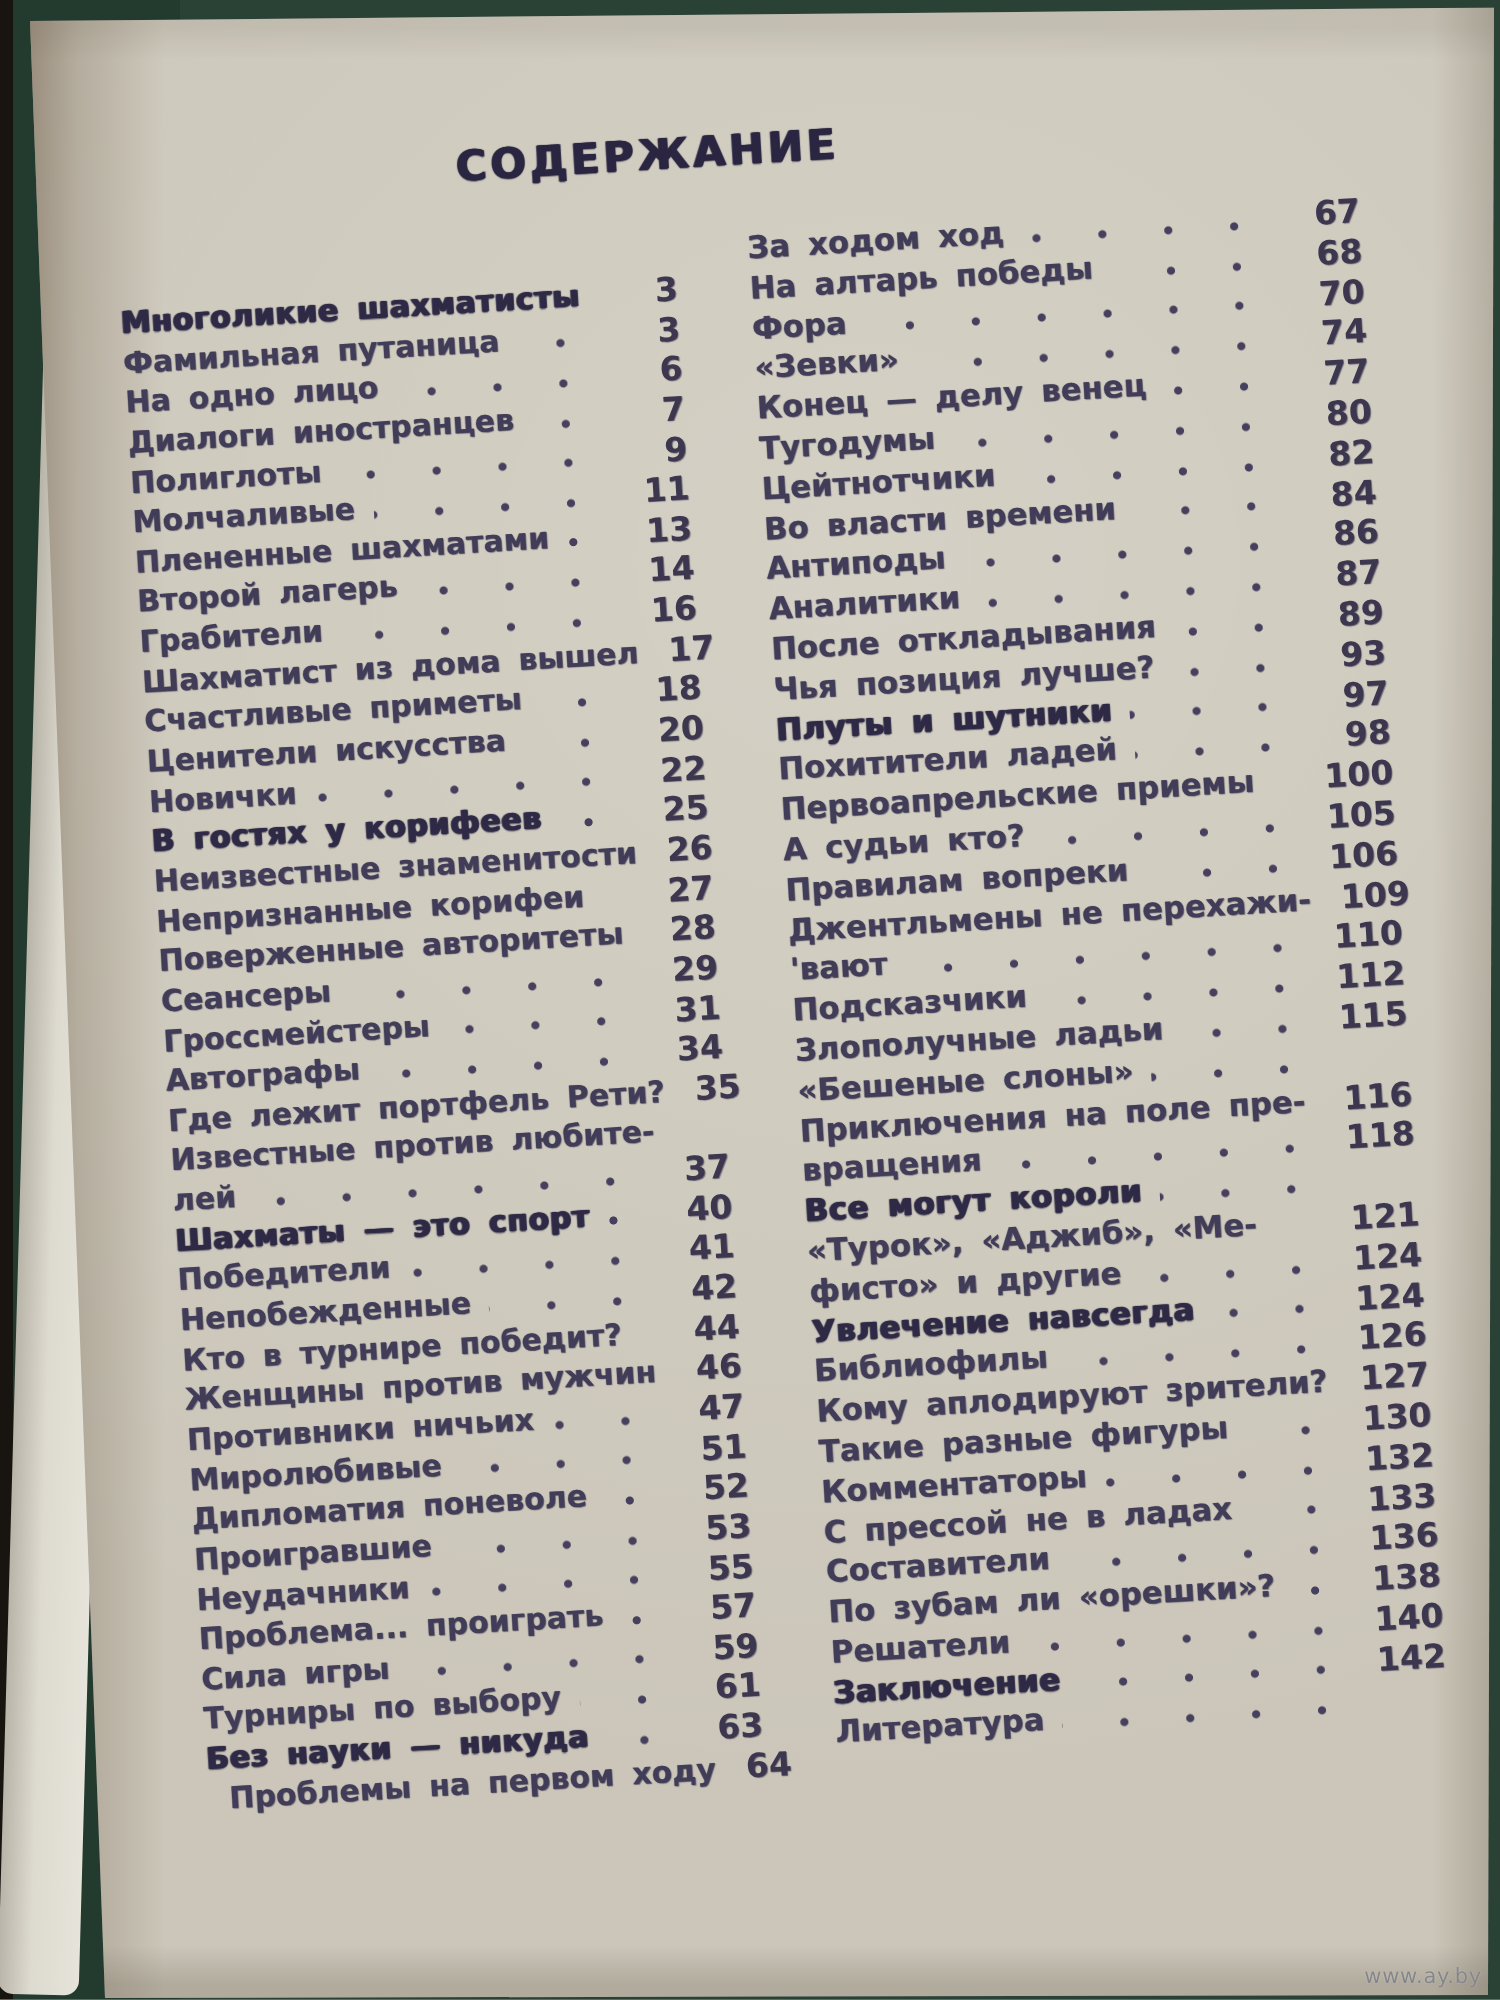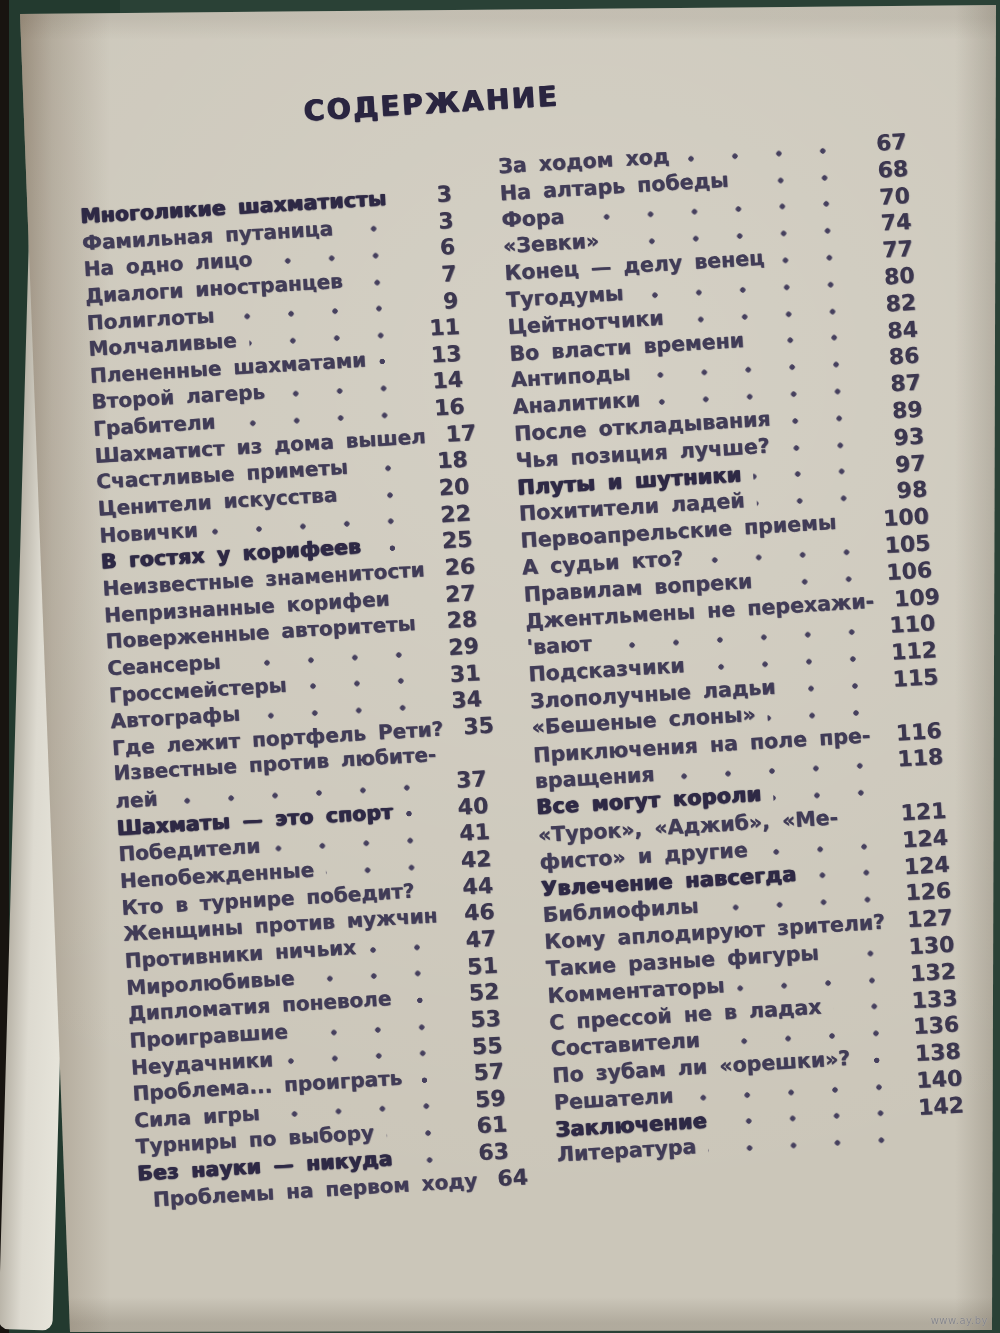--- a/index.html
+++ b/index.html
@@ -56,21 +56,21 @@
     background-size:44px 10px;background-repeat:repeat-x;background-position:right center;
   }
   .leader.nodots{background-image:none;}
   .pagenum{
     width:50px;text-align:right;font-size:22px;font-weight:bold;color:#3c374f;
     text-shadow:0.6px 0.5px 0.7px rgba(47,42,70,0.6);
   }
   .col-right .pagenum{width:54px;}
   .watermark{
     position:absolute;right:12px;bottom:7px;
-    font-size:10px;color:#85858a;letter-spacing:0.5px;
+    font-size:14px;color:#85858a;letter-spacing:0.5px;
     text-shadow:0 0 1px rgba(255,255,255,0.4);
   }
 </style>
 </head>
 <body>
 
 <div class="photo">
   <div class="under-page"></div>
   <div class="page">
     <div class="content">

